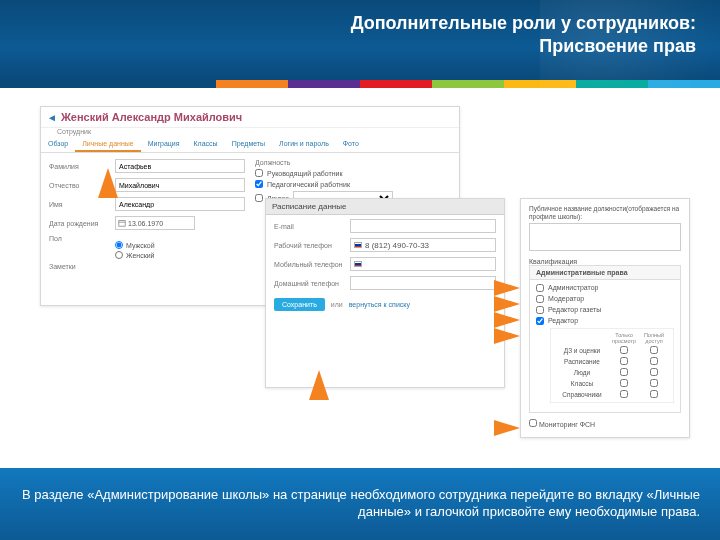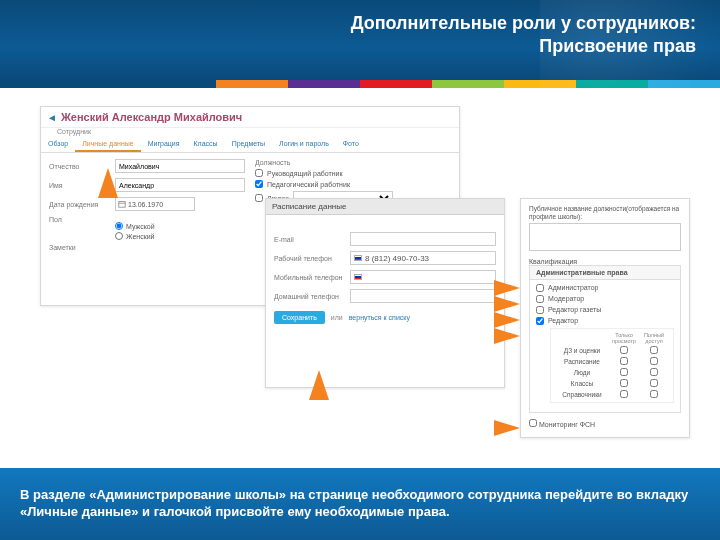--- a/index.html
+++ b/index.html
@@ -35,21 +35,21 @@
   .datefield { display:flex; align-items:center; border:1px solid #ccc; width:80px; height:14px; padding:0 2px; gap:2px; }
   .datefield svg { width:8px; height:8px; }
   .datefield span { font-size:7px; }
   .radio-row { font-size:7px; display:flex; flex-direction:column; gap:2px; padding-left:66px; }
   .radio-row label { width:auto; display:flex; align-items:center; gap:3px; }
   .chk-col { font-size:7px; }
   .chk-col .chk { display:flex; align-items:center; gap:4px; margin-bottom:3px; }
   .sel { border:1px solid #ccc; font-size:7px; height:14px; width:100px; background:#fff; }
   .panel-contact { left: 265px; top: 110px; width: 240px; height: 190px; }
   .panel-contact .title { background:#e9e9e9; padding:3px 6px; font-size:8px; color:#444; border-bottom:1px solid #d0d0d0; }
-  .panel-contact .body { padding:17px 8px; }
+  .panel-contact .body { padding:4px 8px; }
   .panel-contact .row label { width:70px; }
   .phonefield { flex:1; display:flex; align-items:center; border:1px solid #ccc; height:14px; padding:0 3px; gap:3px; }
   .flag { width:8px; height:6px; background:linear-gradient(180deg,#fff 33%,#0039a6 33%,#0039a6 66%,#d52b1e 66%); border:0.5px solid #aaa; }
   .btnrow { display:flex; align-items:center; gap:6px; margin-top:8px; }
   .btn-save { background:#29abe2; color:#fff; border:none; padding:3px 8px; font-size:7px; border-radius:2px; cursor:pointer; }
   .btnrow .or { font-size:7px; color:#888; }
   .btnrow a { font-size:7px; color:#2a7ab0; text-decoration:none; }
   .panel-right { left: 520px; top: 110px; width: 170px; height: 240px; }
   .panel-right .body { padding:6px 8px; font-size:7px; color:#555; }
   .panel-right textarea { width:100%; height:28px; border:1px solid #ccc; font-size:7px; margin:2px 0 6px 0; resize:none; }
@@ -62,21 +62,21 @@
   .perm-table .hdr span:first-child { flex:1; }
   .perm-table .hdr span { width:30px; text-align:center; }
   .perm-table .prow { display:flex; align-items:center; font-size:6.5px; margin-top:2px; }
   .perm-table .prow span:first-child { flex:1; }
   .perm-table .prow span { width:30px; text-align:center; }
   .fsn { margin-top:6px; }
   .arrow { position:absolute; width:0; height:0; }
   .arrow-up { border-left:10px solid transparent; border-right:10px solid transparent; border-bottom:30px solid #f58220; }
   .arrow-right { border-top:8px solid transparent; border-bottom:8px solid transparent; border-left:26px solid #f58220; }
   .footer { position:absolute; bottom:0; left:0; right:0; height:72px; background: linear-gradient(180deg,#1278be 0%, #0d5a94 100%); color:#fff; display:flex; align-items:center; justify-content:center; padding:0 20px; }
-  .footer p { font-size:13px; font-weight:bold; text-align:left; line-height:1.3; }
+  .footer p { font-size:13px; font-weight:normal; text-align:right; line-height:1.3; }
   input[type=checkbox], input[type=radio] { width:8px; height:8px; margin:0; }
 </style>
 </head>
 <body>
 
 <div class="header">
   <h1>
     <span>Дополнительные роли у сотрудников:</span><br>
     <span>Присвоение прав</span>
   </h1>
@@ -105,20 +105,24 @@
       <span class="tab active">Личные данные</span>
       <span class="tab">Миграция</span>
       <span class="tab">Классы</span>
       <span class="tab">Предметы</span>
       <span class="tab">Логин и пароль</span>
       <span class="tab">Фото</span>
     </div>
     <div class="form">
       <div class="col">
         <div class="row">
+            <label>Фамилия</label>
+            <input type="text" value="Астафьев" style="">
+          </div>
+        <div class="row">
             <label>Отчество</label>
             <input type="text" value="Михайлович" style="">
           </div>
         <div class="row">
             <label>Имя</label>
             <input type="text" value="Александр" style="">
           </div>
         <div class="row">
             <label>Дата рождения</label>
           <div class="datefield">

